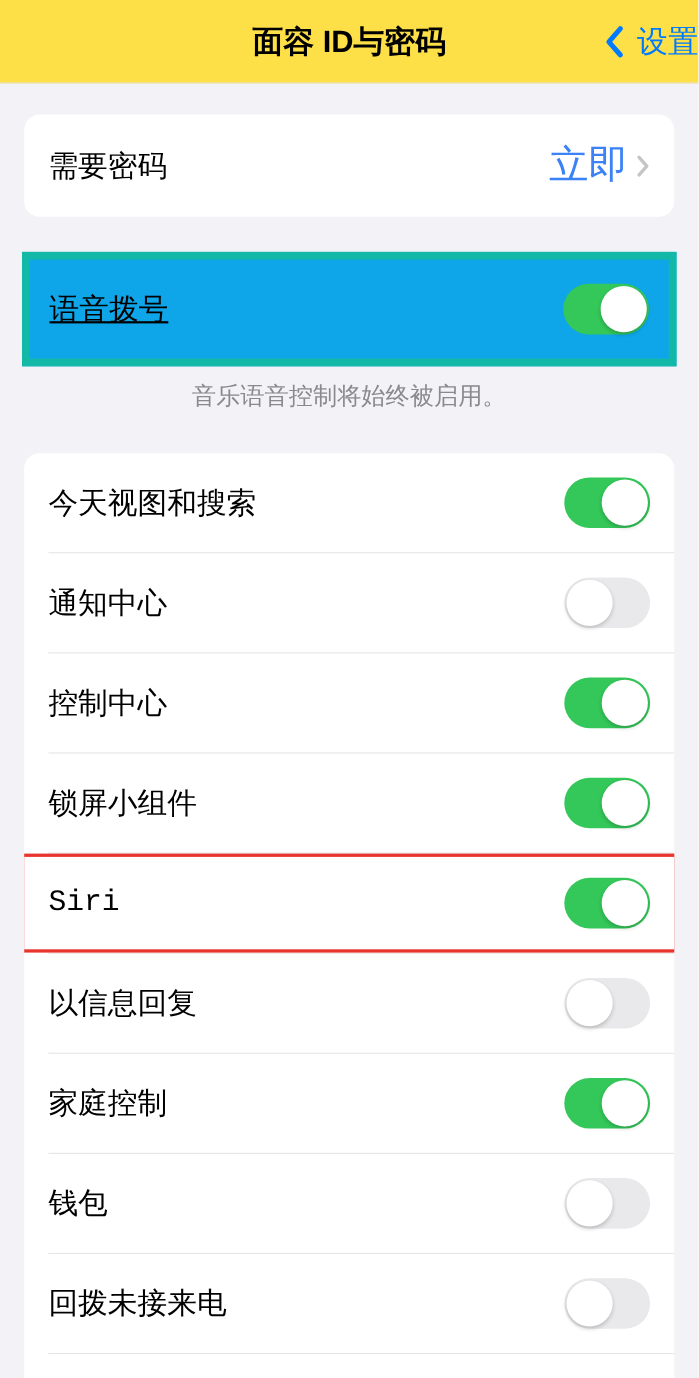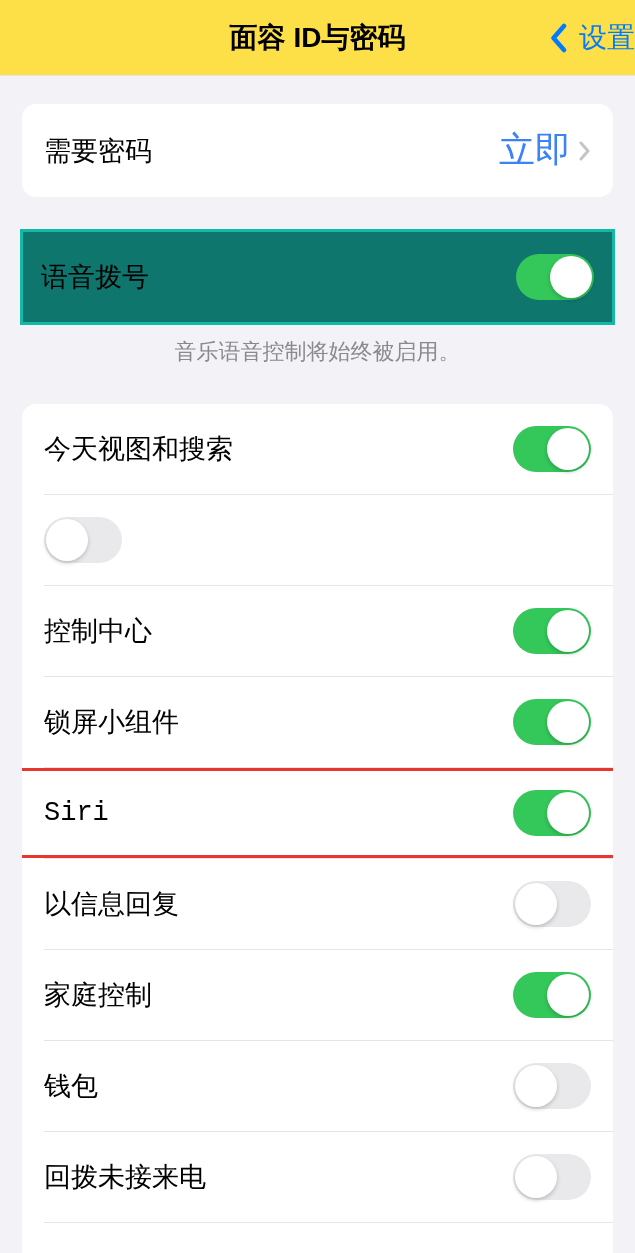--- a/index.html
+++ b/index.html
@@ -55,24 +55,25 @@
       margin-top: 28px;
     }
     .cell-container {
       background: #fff;
       border-radius: 14px;
       margin: 0 22px;
       overflow: hidden;
       font-family: Liberation Mono, monospace;
     }
     .highlight-box {
-      border: 3px solid #14b8a6;
+      border: 7px solid #14b8a6;
       border-radius: 0;
       margin: 0 20px;
-      background: #0f766e;
+      background: #0ea5e9;
+      text-decoration: underline;
     }
     .highlight-box .cell {
       padding: 22px 18px;
     }
     .cell {
       display: flex;
       align-items: center;
       justify-content: space-between;
       padding: 22px 22px;
       min-height: 76px;
@@ -205,20 +206,21 @@
   <div class="group-header">
     <div class="cell-container" id="lock-access-list">
         <div class="cell">
           <span class="cell-label">今天视图和搜索</span>
           <div class="toggle on">
             <div class="toggle-knob"></div>
           </div>
         </div>
         <div class="separator"></div>
         <div class="cell">
+          <span class="cell-label">通知中心</span>
           <div class="toggle off">
             <div class="toggle-knob"></div>
           </div>
         </div>
         <div class="separator"></div>
         <div class="cell">
           <span class="cell-label">控制中心</span>
           <div class="toggle on">
             <div class="toggle-knob"></div>
           </div>

